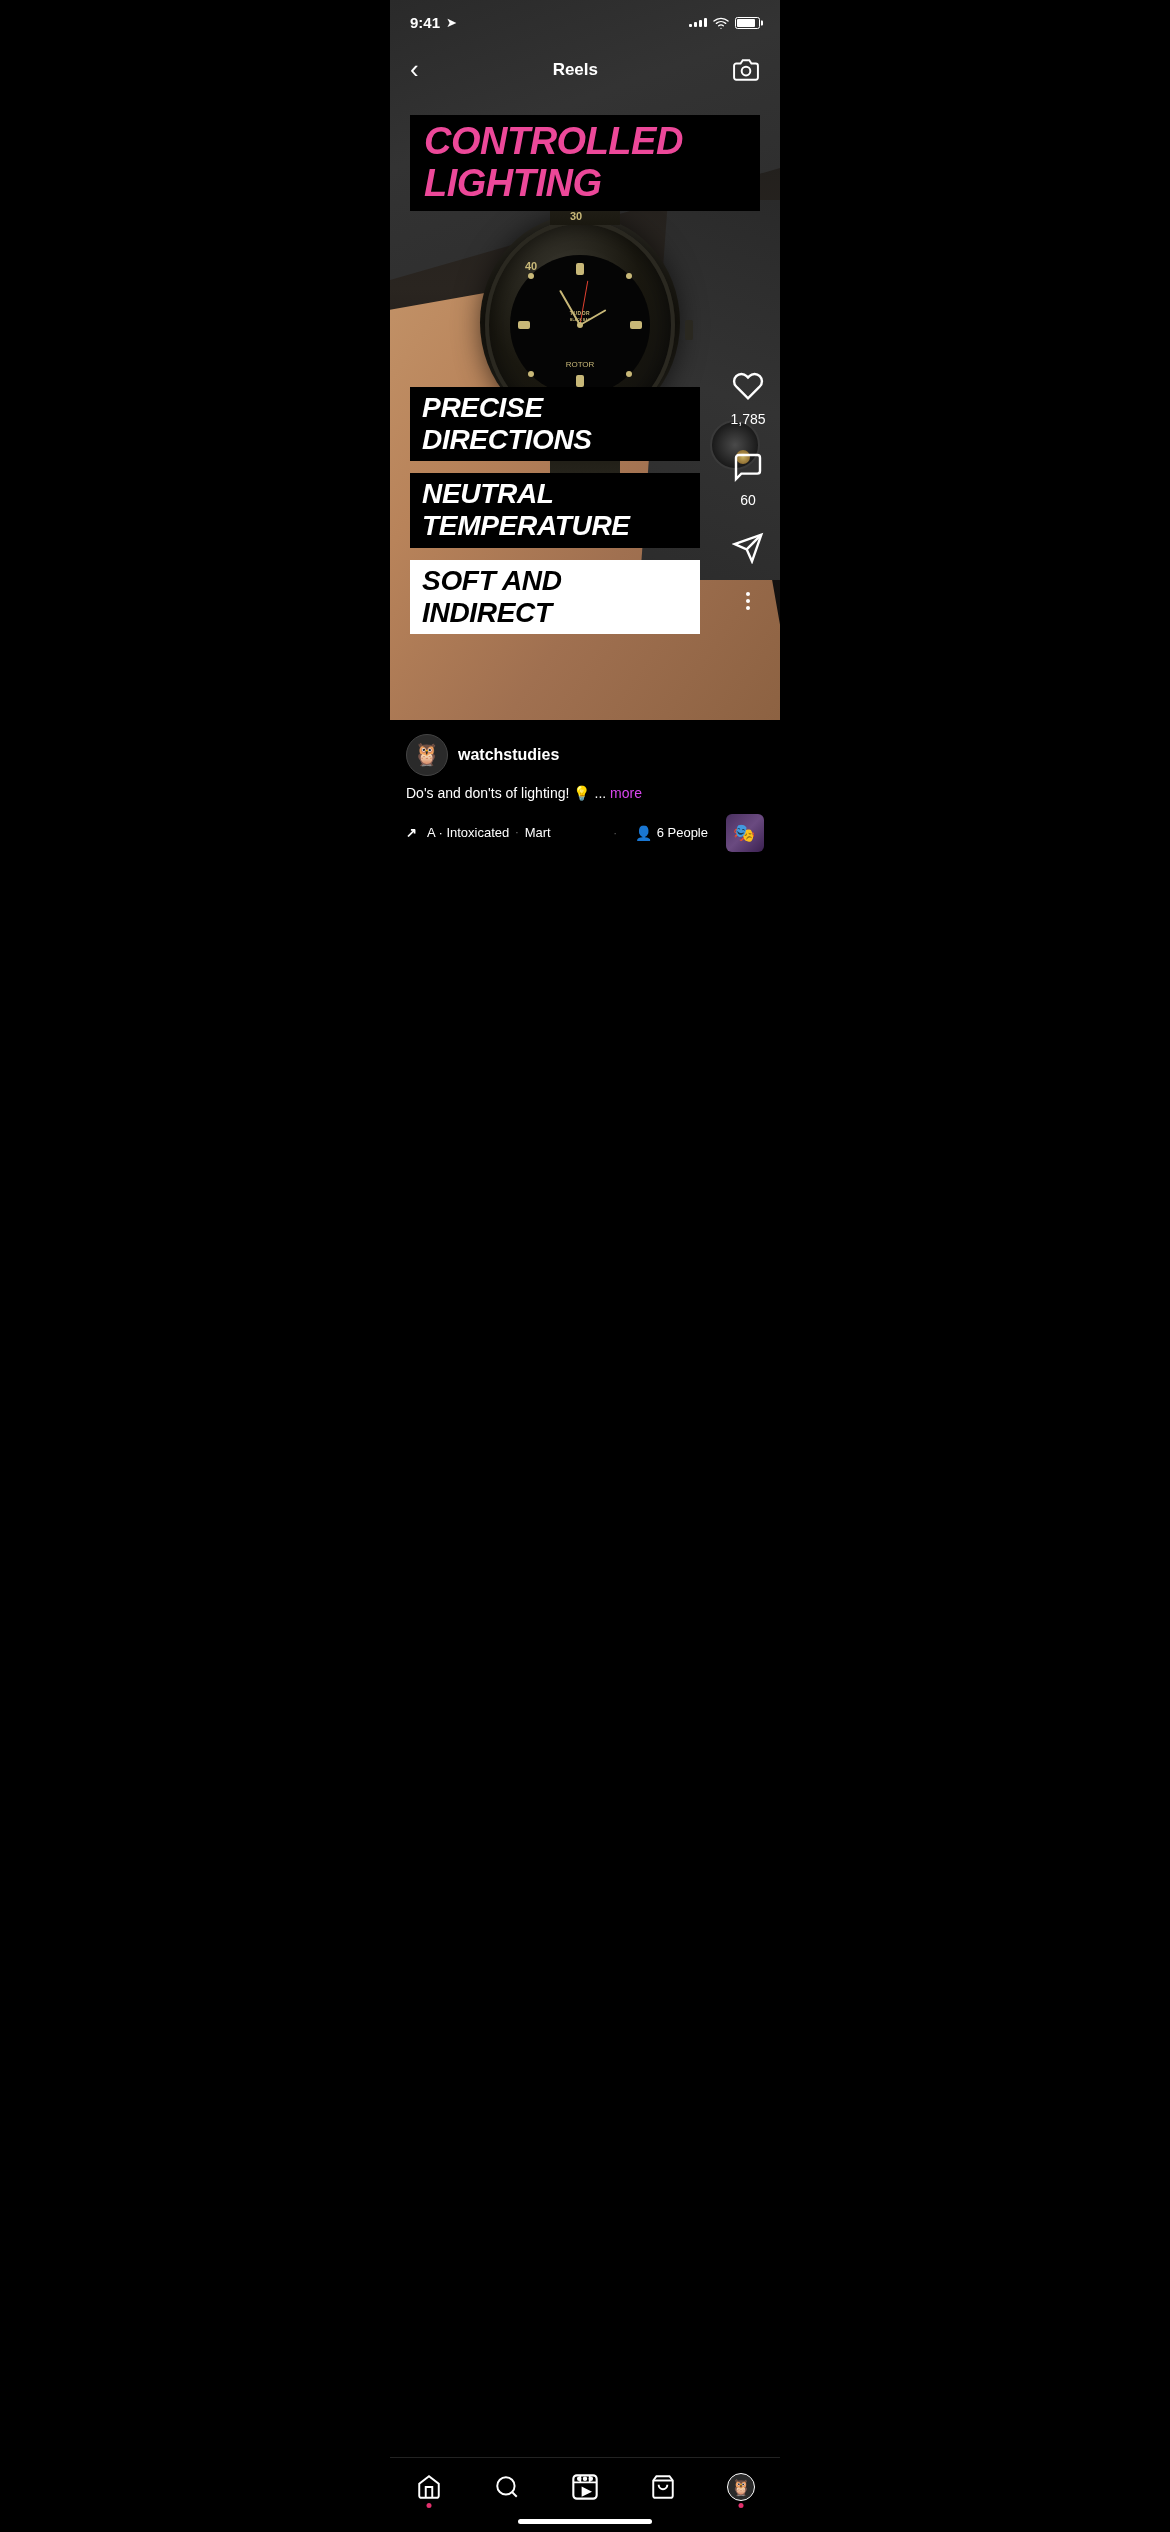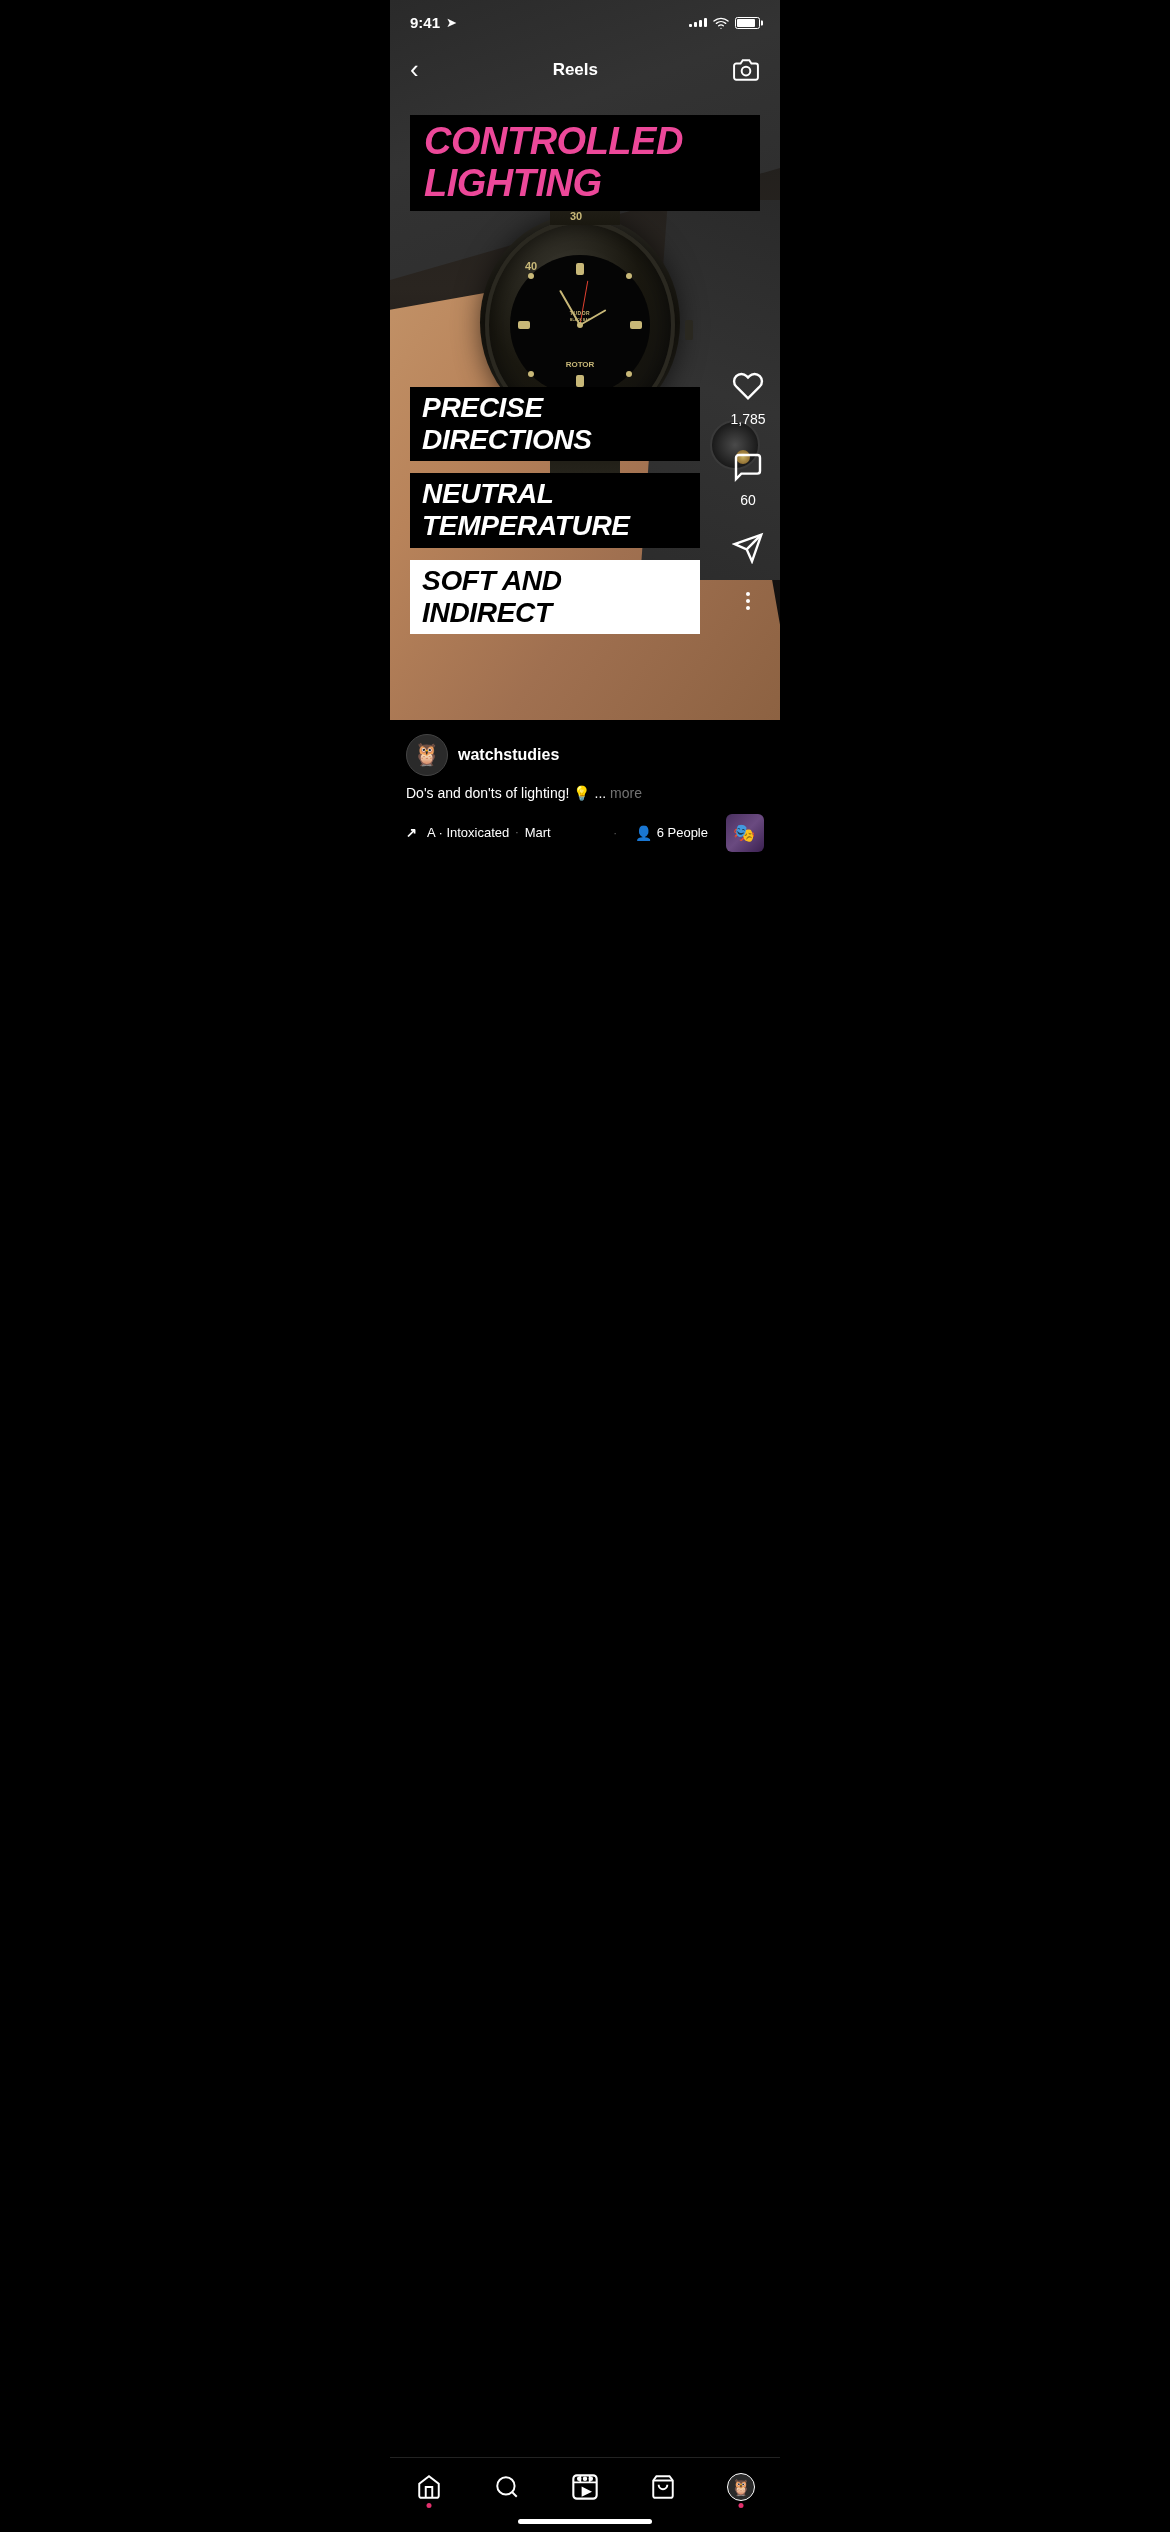--- a/index.html
+++ b/index.html
@@ -352,21 +352,21 @@
       font-weight: 600;
       color: #fff;
     }
     .caption-row {
       font-size: 14px;
       color: #fff;
       margin-bottom: 10px;
       line-height: 1.4;
     }
     .caption-more {
-      color: #737373;
+      color: #d946ef;
       cursor: pointer;
     }
     .music-row {
       display: flex;
       align-items: center;
       gap: 10px;
       font-size: 13px;
       color: #fff;
     }
     .music-arrow {
@@ -516,21 +516,21 @@
         <div style="position:absolute;top:18px;right:18px;width:6px;height:6px;background:#c8b878;border-radius:50%;"></div>
         <div style="position:absolute;top:18px;left:18px;width:6px;height:6px;background:#c8b878;border-radius:50%;"></div>
         <div style="position:absolute;bottom:18px;right:18px;width:6px;height:6px;background:#c8b878;border-radius:50%;"></div>
         <div style="position:absolute;bottom:18px;left:18px;width:6px;height:6px;background:#c8b878;border-radius:50%;"></div>
 
         <div style="position:absolute;bottom:50%;left:50%;width:2px;height:40px;background:#c8b878;transform-origin:bottom center;transform:translateX(-50%) rotate(-30deg);border-radius:2px;"></div>
         <div style="position:absolute;bottom:50%;left:50%;width:2px;height:30px;background:#c8b878;transform-origin:bottom center;transform:translateX(-50%) rotate(60deg);border-radius:2px;"></div>
         <div style="position:absolute;bottom:50%;left:50%;width:1px;height:45px;background:#e04030;transform-origin:bottom center;transform:translateX(-50%) rotate(10deg);border-radius:1px;"></div>
         <div style="position:absolute;top:50%;left:50%;width:6px;height:6px;background:#c8b878;border-radius:50%;transform:translate(-50%,-50%);"></div>
         <div class="watch-brand" style="position:absolute;top:55px;font-size:5px;color:#c8b878;text-align:center;width:60px;">TUDOR<br><span style="font-size:3px;letter-spacing:0.3px;">BLACK BAY</span></div>
-        <div style="position:absolute;bottom:26px;font-size:8px;color:#c8b878;font-weight:bold;">ROTOR</div>
+        <div style="position:absolute;bottom:26px;font-size:8px;color:#c8b878;font-weight:normal;">ROTOR</div>
       </div>
     </div>
 
     <div style="position:absolute;right:-8px;top:50%;transform:translateY(-50%);width:8px;height:20px;background:#2a2820;border-radius:2px;"></div>
 
     <div style="position:absolute;top:-40px;left:50%;transform:translateX(-50%);width:70px;height:45px;background:linear-gradient(#2a2820,#1a1810);border-radius:4px 4px 0 0;"></div>
 
     <div style="position:absolute;bottom:-50px;left:50%;transform:translateX(-50%);width:70px;height:55px;background:linear-gradient(#1a1810,#2a2820);border-radius:0 0 6px 6px;"></div>
   </div>
 

